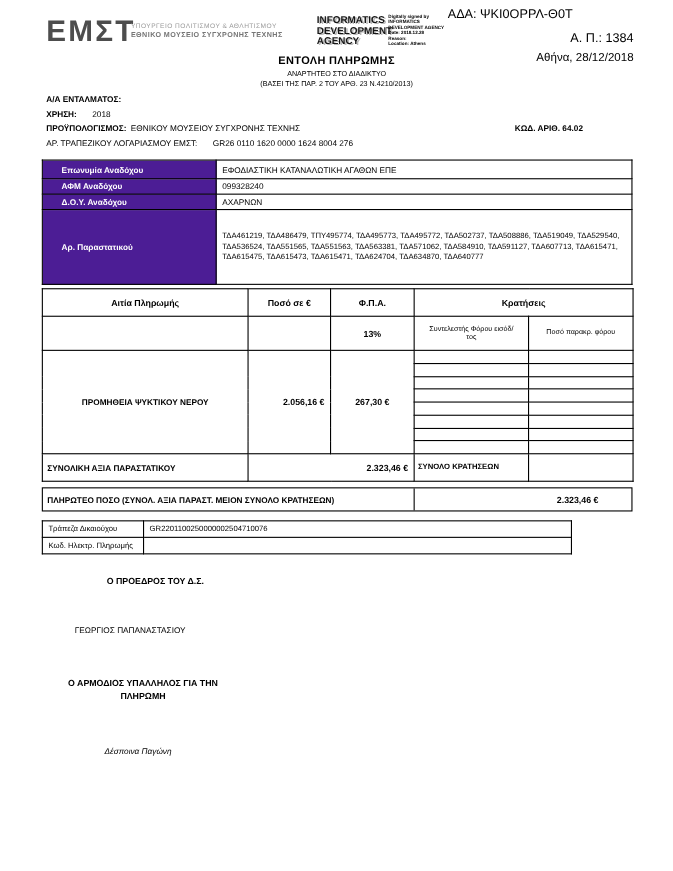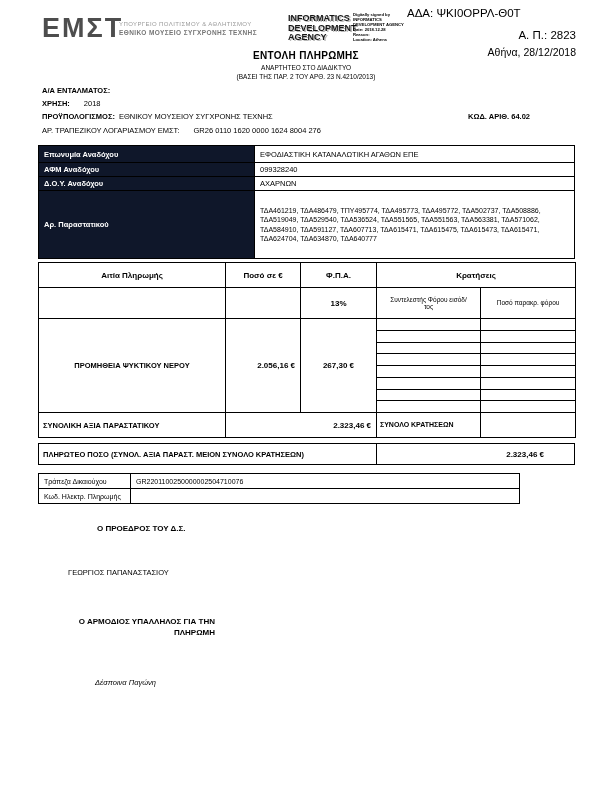--- a/index.html
+++ b/index.html
@@ -33,21 +33,21 @@
   .f3 { top:112px; }
   .f3 .f-val { margin-left:4px; }
   .f-code { position:absolute; left:468px; top:112px; font-size:7.5px; font-weight:bold; }
   .f4 { top:126px; }
   .f4 .f-val { margin-left:14px; }
 
   
   table { border-collapse:collapse; table-layout:fixed; }
   .contractor { position:absolute; left:38px; top:145px; width:537px; }
   .contractor td { border:1px solid #000; vertical-align:middle; }
-  .contractor .lbl { width:216px; background:#0f172a; color:#fff; font-weight:bold; font-size:7.5px; padding:2px 5px; }
+  .contractor .lbl { width:158px; background:#4c1d95; color:#fff; font-weight:bold; font-size:7.5px; padding:2px 17px; }
   .contractor .val { font-size:7.5px; padding:2px 5px;margin-top:11px; }
   .contractor .docs { font-size:7px; line-height:9.5px; }
 
   
   .payment { position:absolute; left:38px; top:262px; width:537px; font-size:7px; }
   .payment th, .payment td { border:1px solid #000; padding:0 13px; vertical-align:middle; }
   .payment th { font-size:8px; font-weight:bold; text-align:center; }
   .payment .sub { font-size:6.5px; text-align:center; line-height:7.5px; }
   .payment .vat-rate { font-weight:bold; text-align:center; font-size:8px; }
   .payment .reason-cell { font-weight:bold; text-align:center; font-size:7.5px; }
@@ -63,21 +63,21 @@
   .payable-value { flex:1; font-weight:bold; font-size:8px; display:flex; align-items:center; justify-content:flex-end; padding-right:30px; }
 
   
   .bank { position:absolute; left:38px; top:473px; width:482px; }
   .bank td { border:1px solid #000; font-size:7px; padding:2px 5px; height:15px; vertical-align:middle; }
   .bank .blbl { width:92px; }
 
   
   .sig-president-title { position:absolute; left:97px; top:524px; font-size:8px; font-weight:bold; }
   .sig-president-name { position:absolute; left:68px; top:568px; font-size:7.5px; }
-  .sig-officer-title { position:absolute; left:65px; top:616px; width:150px; font-size:8px; font-weight:bold; text-align:right; line-height:11px; }
+  .sig-officer-title { position:absolute; left:55px; top:616px; width:150px; font-size:8px; font-weight:bold; text-align:center; line-height:11px; }
   .sig-officer-name { position:absolute; left:95px; top:678px; font-size:7.5px; font-style:italic; }
 </style>
 </head>
 <body>
 
 <div class="page">
 
   <div class="logo">ΕΜΣΤ</div>
   <div class="ministry">
     <div class="ministry-l1">ΥΠΟΥΡΓΕΙΟ ΠΟΛΙΤΙΣΜΟΥ &amp; ΑΘΛΗΤΙΣΜΟΥ</div>
@@ -88,21 +88,21 @@
   <div class="stamp-details">
     <div>Digitally signed by</div>
     <div>INFORMATICS</div>
     <div>DEVELOPMENT AGENCY</div>
     <div>Date: 2018.12.28</div>
     <div>Reason:</div>
     <div>Location: Athens</div>
   </div>
 
   <div class="ada">ΑΔΑ: ΨΚΙ0ΟΡΡΛ-Θ0Τ</div>
-  <div class="protocol">Α. Π.: 2823</div>
+  <div class="protocol">Α. Π.: 1384</div>
   <div class="city-date">Αθήνα, 28/12/2018</div>
 
   <div class="title-block">
     <div class="doc-title">ΕΝΤΟΛΗ ΠΛΗΡΩΜΗΣ</div>
     <div class="doc-sub1">ΑΝΑΡΤΗΤΕΟ ΣΤΟ ΔΙΑΔΙΚΤΥΟ</div>
     <div class="doc-sub2">(ΒΑΣΕΙ ΤΗΣ ΠΑΡ. 2 ΤΟΥ ΑΡΘ. 23 Ν.4210/2013)</div>
   </div>
 
   <div class="f-row f1">
     <span class="fb">Α/Α ΕΝΤΑΛΜΑΤΟΣ:</span>

